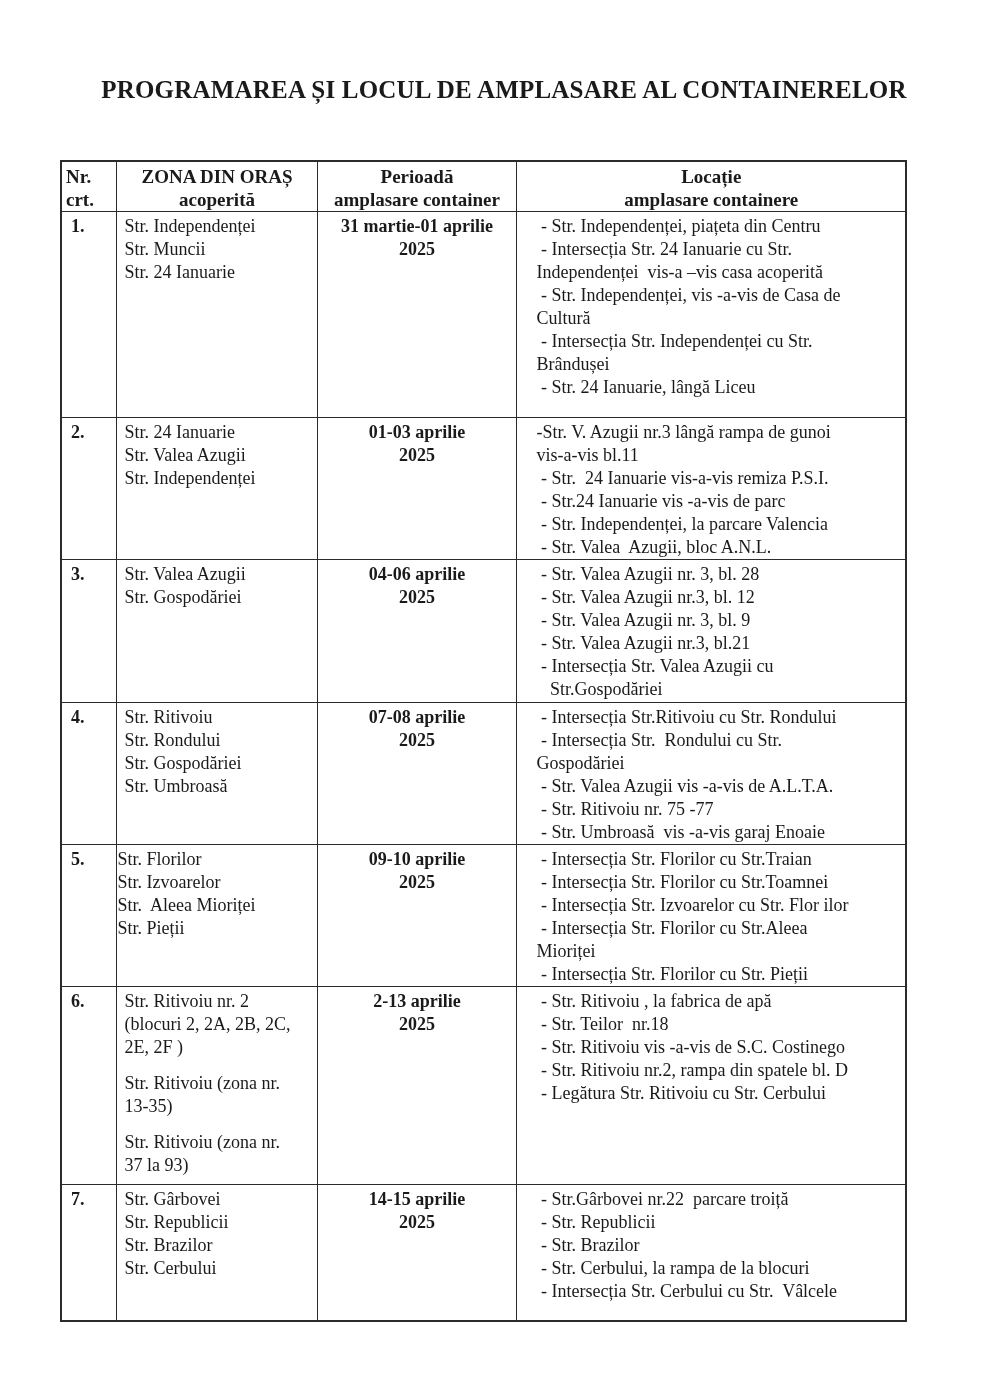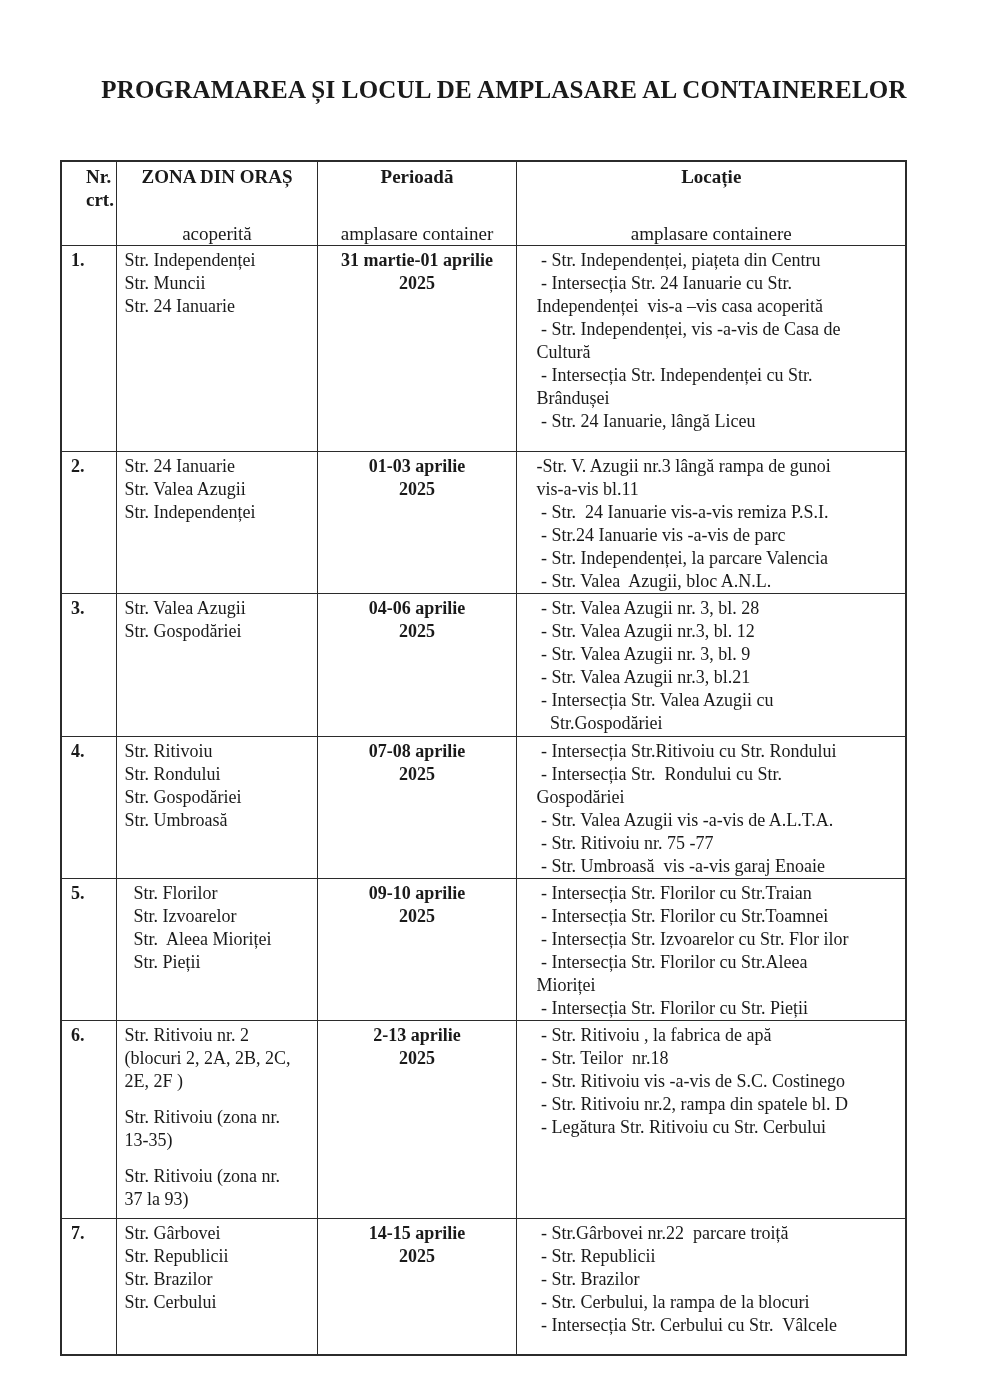--- a/index.html
+++ b/index.html
@@ -34,22 +34,22 @@
   .doc-table col.c4 { width: 390px; }
   .doc-table td, .doc-table th {
     border: 1.5px solid #2b2b2b;
     vertical-align: top;
     padding: 3px 3px 0 4px;
     font-size: 18px;
     font-weight: normal;
   }
   .doc-table th { text-align: center; line-height: 23px; font-size: 19px; }
   .doc-table th .hb { font-weight: bold; }
-  .doc-table th .hs { font-weight: normal; margin-top: 34px; }
-  th.nr-head { text-align: left; padding-left: 24px; }
+  .doc-table th .hs { font-weight: bold; }
+  th.nr-head { text-align: left; padding-left: 4px; }
   th.nr-head div { font-weight: bold; }
   td.nr-cell { font-weight: bold; padding-left: 9px; line-height: 23px; }
   td.zone-cell { padding-left: 8px; }
   td.period-cell { text-align: center; font-weight: bold; }
   td.loc-cell { padding-left: 20px; }
   .lines > div {
     white-space: pre;
     line-height: 23px;
     overflow: visible;
   }
@@ -168,21 +168,21 @@
           <div> - Intersecția Str.  Rondului cu Str.</div>
           <div>Gospodăriei</div>
           <div> - Str. Valea Azugii vis -a-vis de A.L.T.A.</div>
           <div> - Str. Ritivoiu nr. 75 -77</div>
           <div> - Str. Umbroasă  vis -a-vis garaj Enoaie</div>
         </td>
   </tr>
 
   <tr style="height:138px;">
     <td class="nr-cell">5.</td>
-    <td class="zone-cell lines" style="padding-left:17px;">
+    <td class="zone-cell lines" style="padding-left:1px;">
           <div>Str. Florilor</div>
           <div>Str. Izvoarelor</div>
           <div>Str.  Aleea Mioriței</div>
           <div>Str. Pieții</div>
         </td>
     <td class="period-cell lines">
           <div>09-10 aprilie</div>
           <div>2025</div>
         </td>
     <td class="loc-cell lines">

